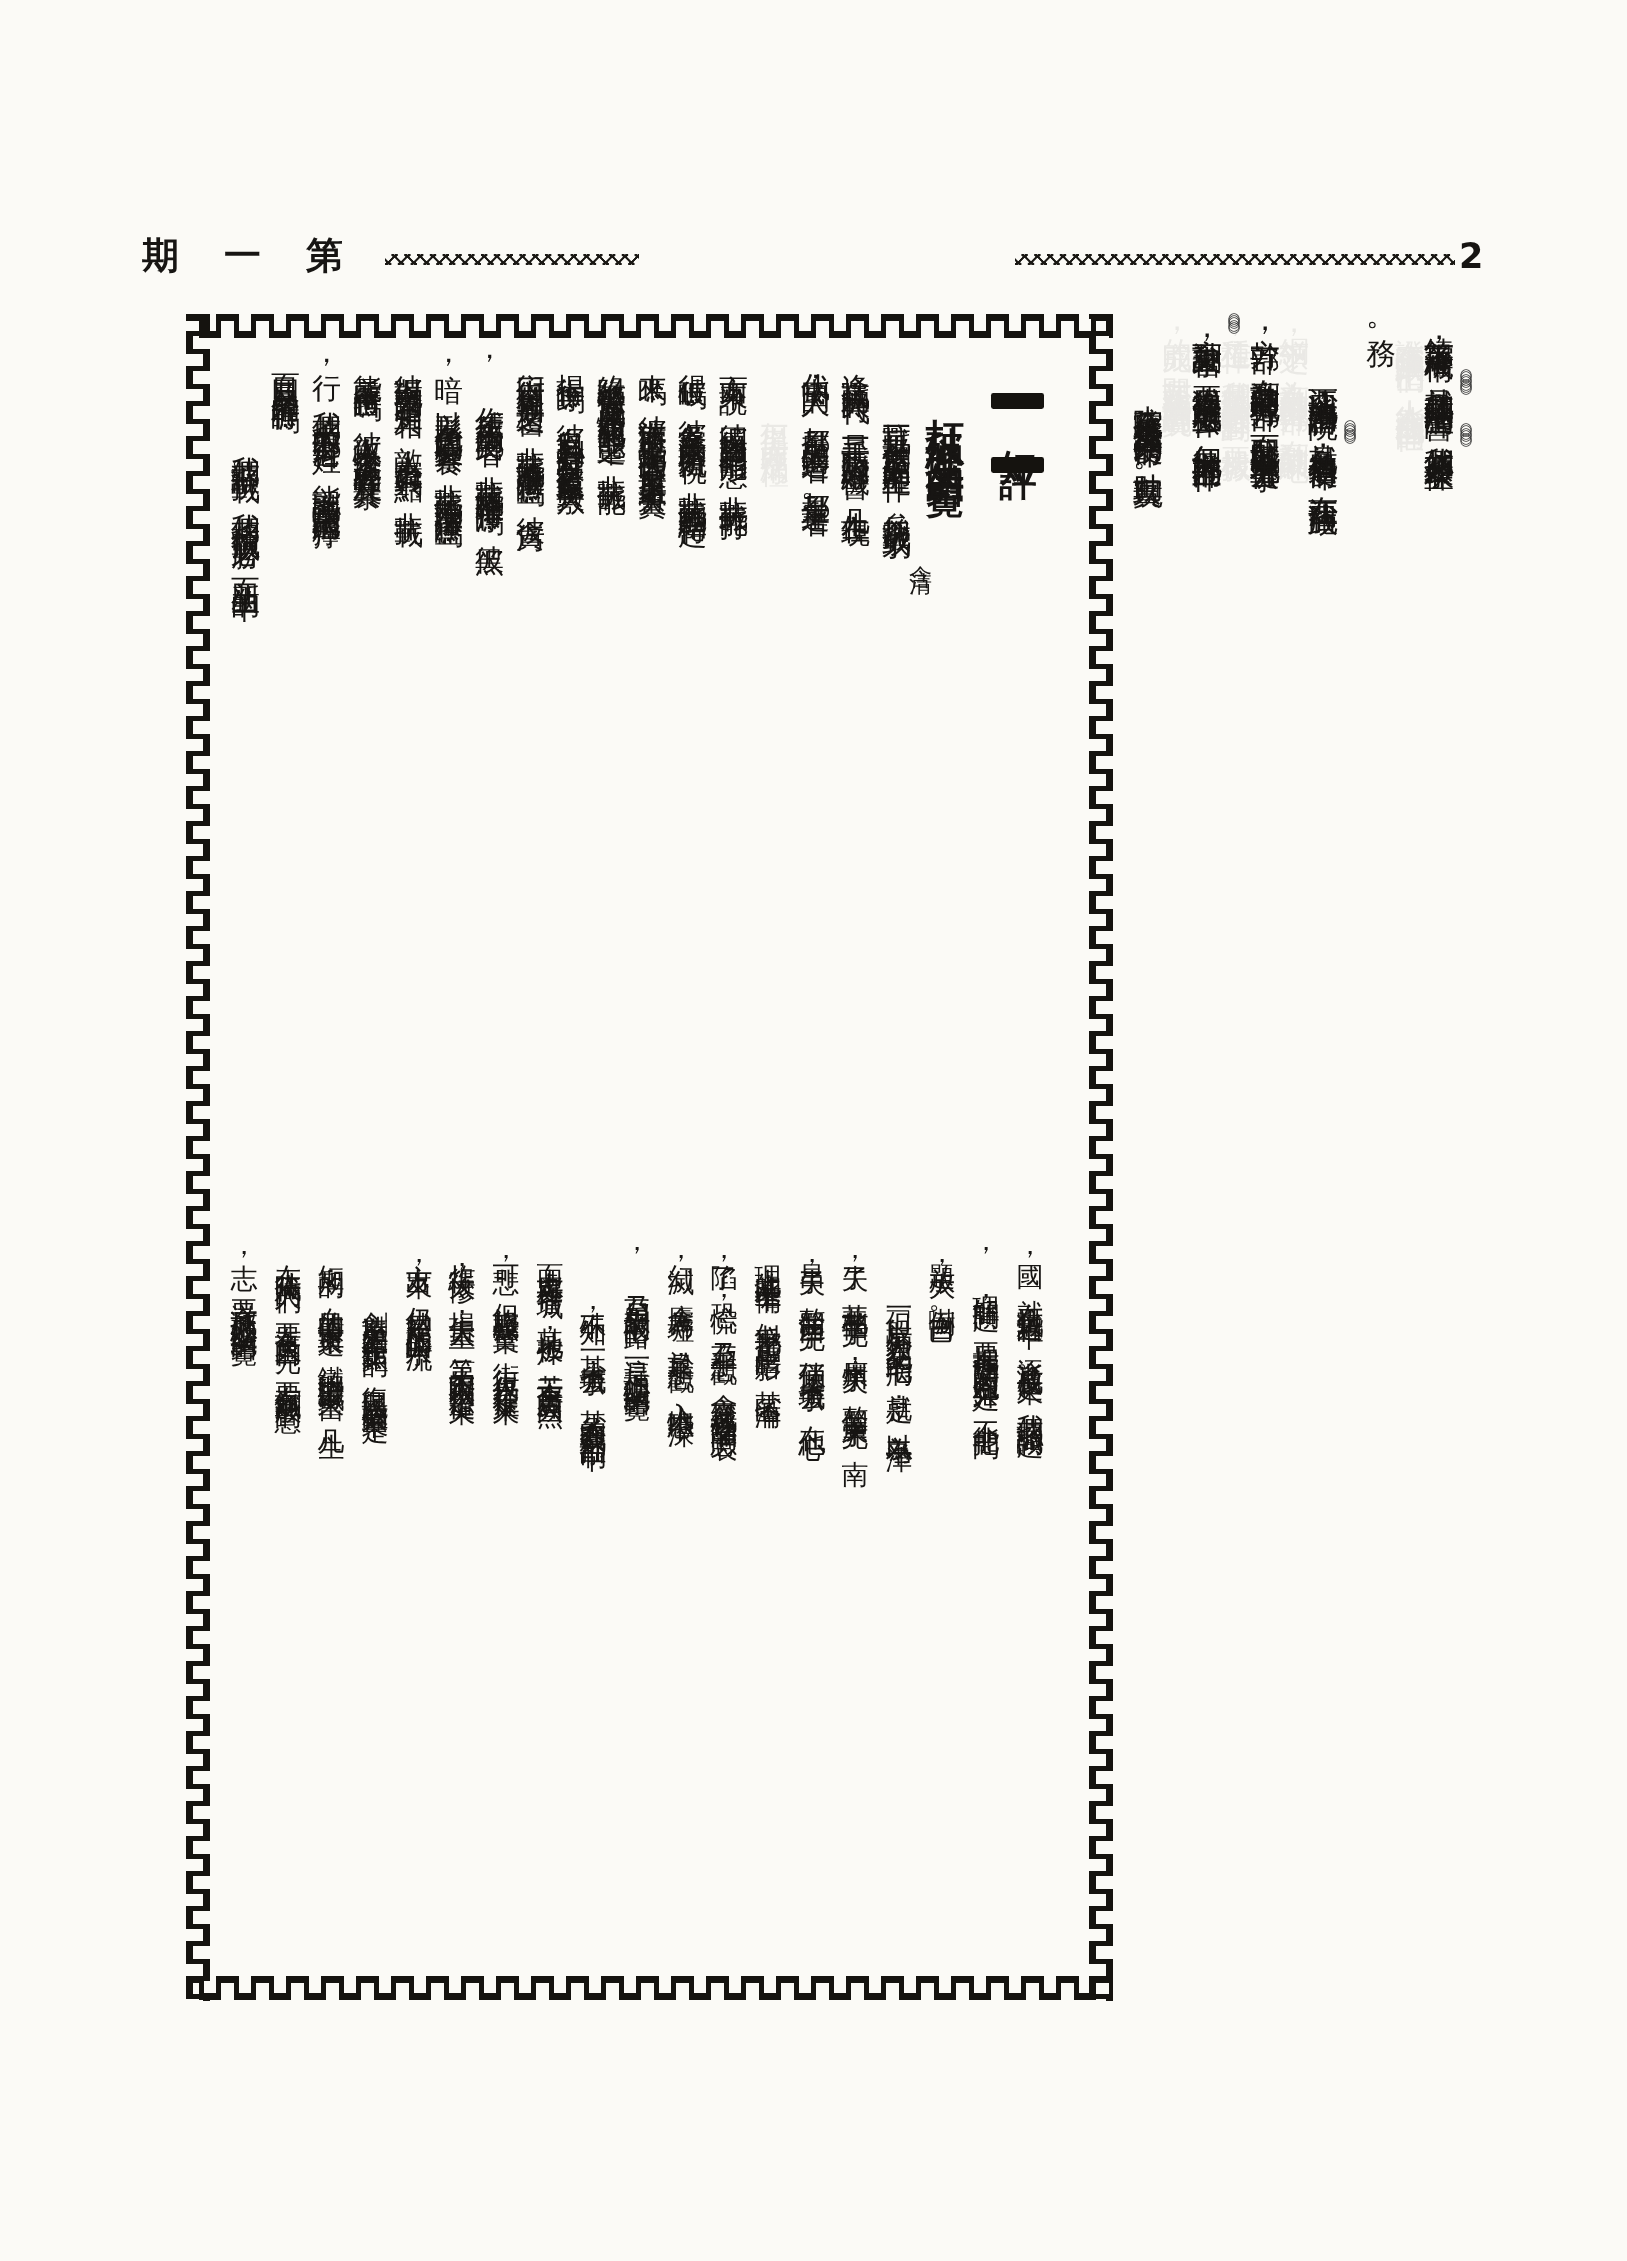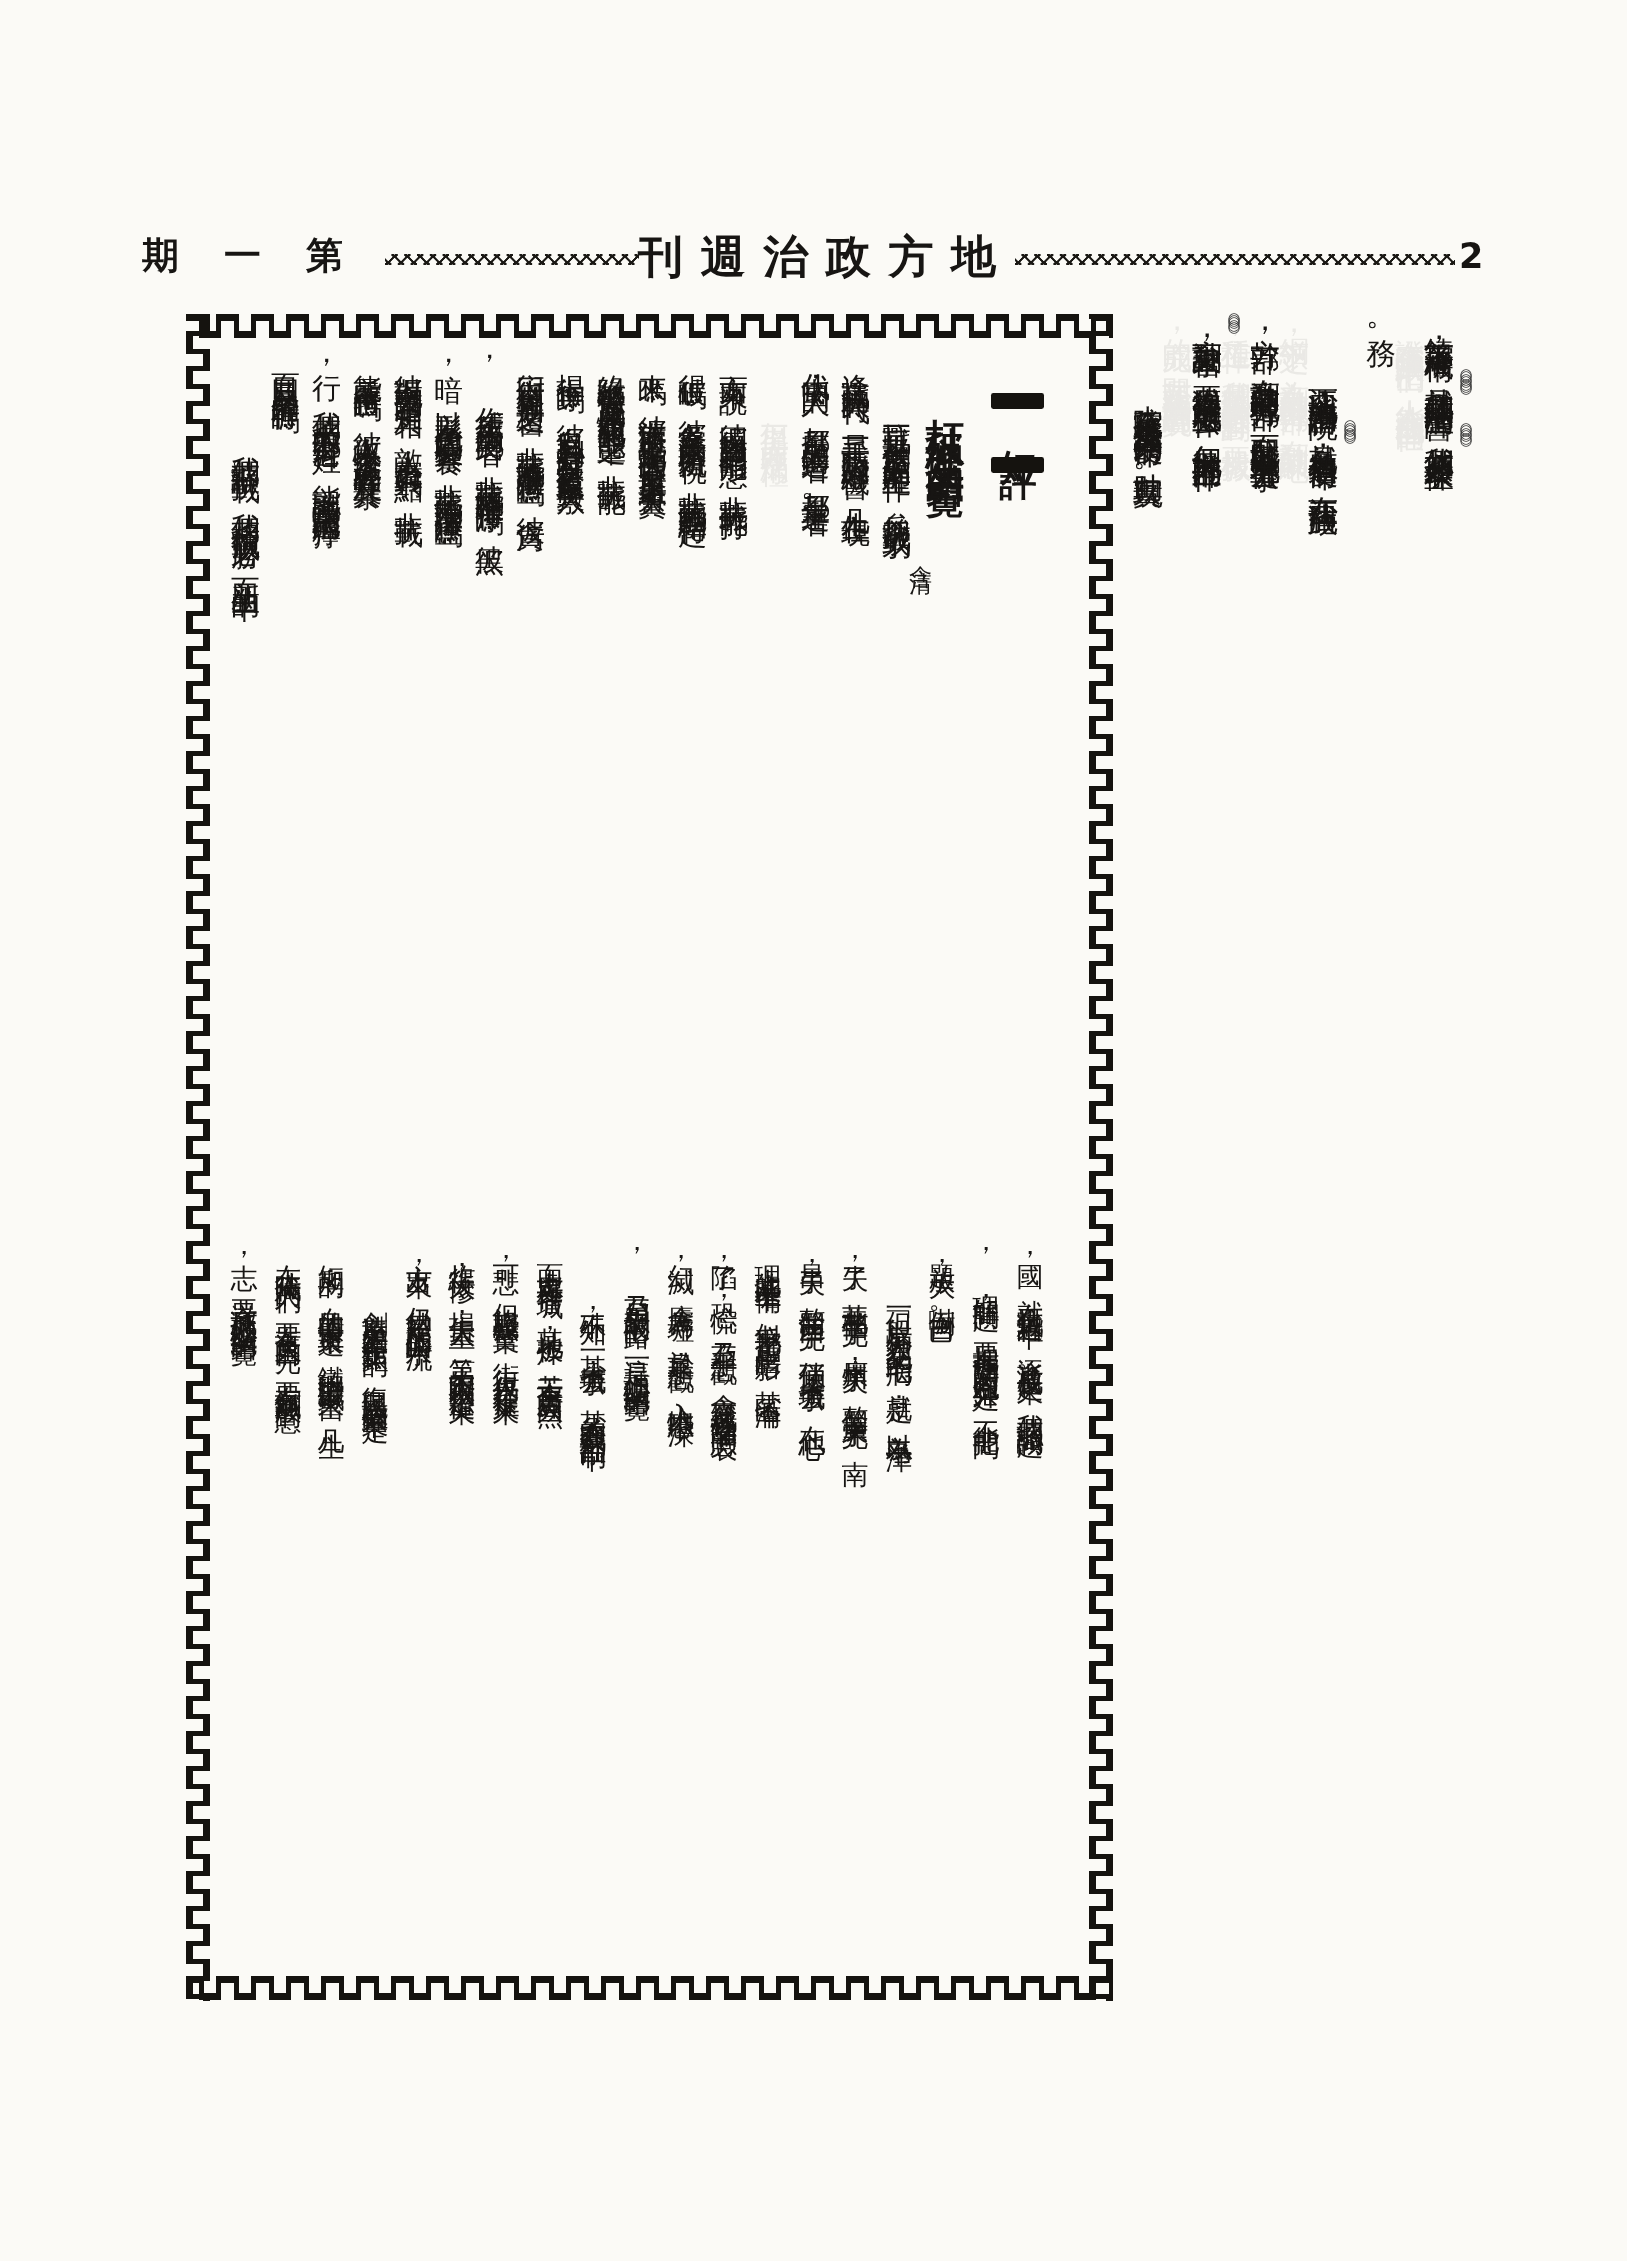--- a/index.html
+++ b/index.html
@@ -56,21 +56,20 @@
   .author{position:absolute;left:906px;top:547px;writing-mode:vertical-rl;
           text-orientation:upright;font-size:23px;letter-spacing:7.2px;}
 </style>
 </head>
 <body>
 
 <div class="page">
 
   <div class="hdr-issue">期一第</div>
   <div class="wave w1"></div>
-  <div class="hdr-title">刊週治政方地</div>
   <div class="wave w2"></div>
   <div class="hdr-page">2</div>
 
   <div id="right-cols">
       <div class="vcol rt" style="left: 1418px; top: 315px;">鎮等各下層機構，就是我們<span class="em">政治鬥士的陣營</span>，我們<span class="em">必須要求並保</span></div>
       <div class="vcol rt faint" style="left: 1389px; top: 315px;">證在這陣營中的政治鬥士們，人人能夠達成他自己的任</div>
       <div class="vcol rt" style="left: 1360px; top: 315px;">務。</div>
       <div class="vcol rt" style="left: 1302px; top: 364px;">江西省地方政治講習院，就是<span class="em">負着這個使命</span>，在江西省施政</div>
       <div class="vcol rt faint" style="left: 1273px; top: 315px;">綱領之下，為有計劃的徵集地方幹部，有計劃的訓練地</div>
       <div class="vcol rt" style="left: 1244px; top: 315px;">方幹部，有計劃的運用地方幹部，而分配於各區鄉鎮地方去從事</div>

